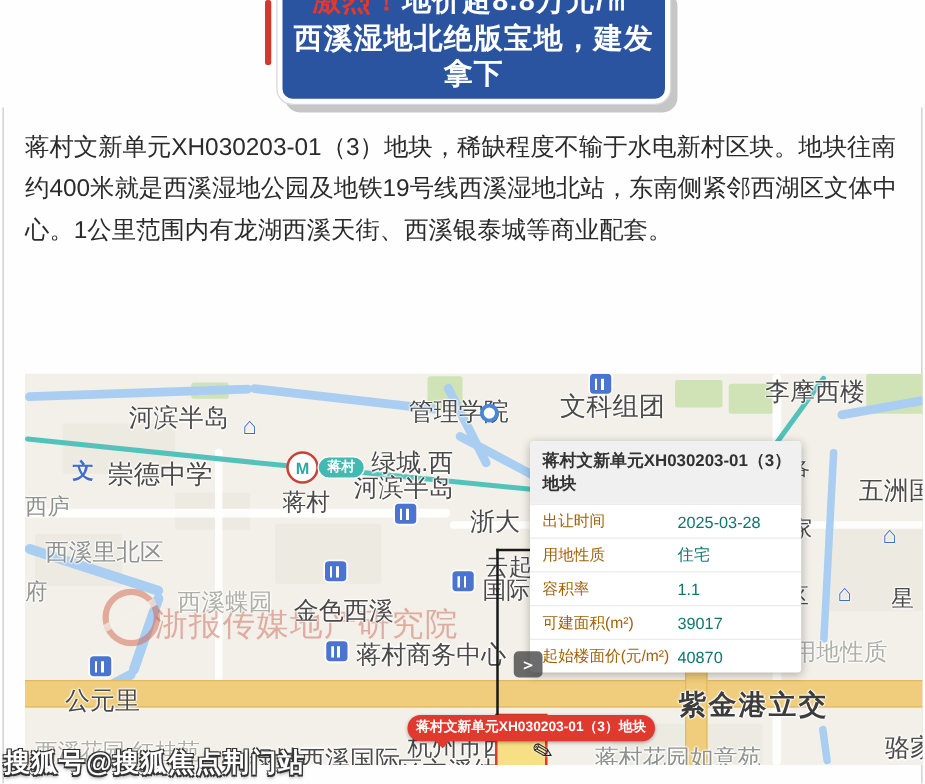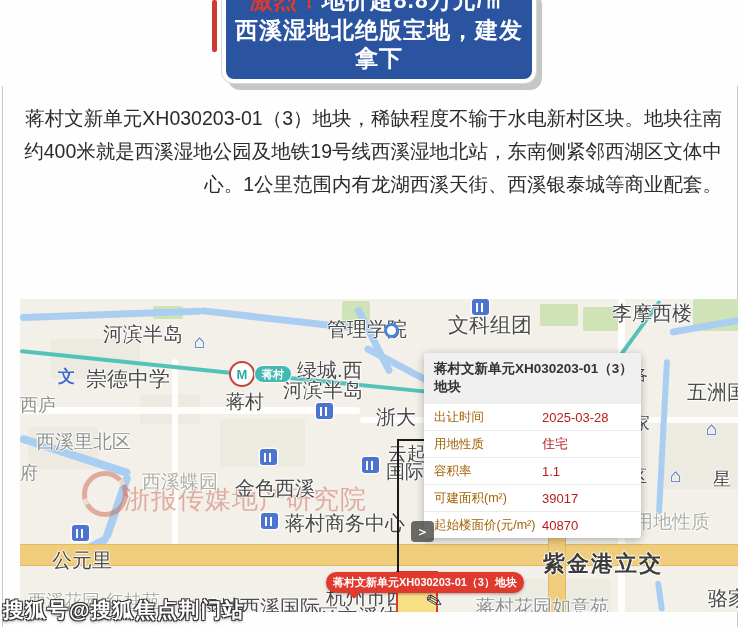--- a/index.html
+++ b/index.html
@@ -12,21 +12,21 @@
   .banner{position:absolute;left:222px;top:-14px;width:306px;height:82px;background:#2a53a0;
           border:4px solid #fff;border-radius:12px;
           box-shadow:0 0 0 1px #d8d8d8,6px 7px 0 #c6c6c6;
           display:flex;flex-direction:column;justify-content:flex-end;
           padding-bottom:7px;gap:2px;text-align:center;}
   .banner .bline{font-size:23px;font-weight:bold;color:#fff;letter-spacing:1px;line-height:28px;}
   .banner .hl{color:#e0392e;}
   .red-strip{position:absolute;left:212px;top:0;width:5px;height:52px;background:#cf3a30;border-radius:2px;}
 
   
-  .para{position:absolute;left:20px;width:702px;font-size:19.5px;line-height:33px;color:#2b2b2b;text-align:right;}
+  .para{position:absolute;left:20px;width:702px;font-size:19.5px;line-height:33px;color:#2b2b2b;}
   .p1{top:102px;}
   .p2{top:224px;}
   .p2 .hl2{color:#3579ad;}
 
   
   .map{position:absolute;left:20px;top:299px;width:718px;height:313px;background:#f3f0e9;overflow:hidden;}
   .map *{position:absolute;}
   .block{background:#e9e6df;border-radius:2px;opacity:.65;}
   .park{background:#cfe3b6;border-radius:2px;}
   .road{background:#ffffff;opacity:.9;border-radius:3px;}
@@ -63,21 +63,21 @@
   .wm-text{font-size:26px;letter-spacing:1px;color:rgba(198,88,70,.45);z-index:2;white-space:nowrap;}
 
   
   .popup{left:404px;top:54px;width:217px;background:#fff;border-radius:3px;z-index:8;
          box-shadow:0 2px 8px rgba(0,0,0,.28);}
   .popup *{position:static;}
   .ptitle{display:block;background:#f0f0f0;font-size:13.5px;font-weight:bold;color:#333;
           padding:7px 0 7px 10px;border-radius:3px 3px 0 0;}
   .prow{display:flex;border-top:1px solid #ececec;height:26px;align-items:center;}
   .plabel{width:108px;padding-left:10px;font-size:12.5px;color:#a16207;}
-  .pvalue{font-size:13px;color:#b91c1c;}
+  .pvalue{font-size:13px;color:#0f766e;}
   .expand-btn{left:391px;top:222px;width:23px;height:21px;background:rgba(66,66,66,.78);border-radius:4px;
           color:#fff;font-size:13px;font-weight:bold;text-align:center;line-height:21px;z-index:9;}
 
   
   .leader-v{left:377px;top:140px;width:2px;height:134px;background:#1a1a1a;z-index:6;}
   .leader-h{left:377px;top:140px;width:29px;height:2px;background:#1a1a1a;z-index:6;}
   .parcel{left:376px;top:272px;width:38px;height:41px;background:#f6df85;border:2px solid #d93b2c;z-index:5;}
   .callout{left:306px;top:273px;width:198px;height:21px;background:#e0392e;border-radius:11px;z-index:9;
            color:#fff;font-size:11px;font-weight:bold;text-align:center;line-height:21px;
            box-shadow:0 1px 3px rgba(0,0,0,.35);}

